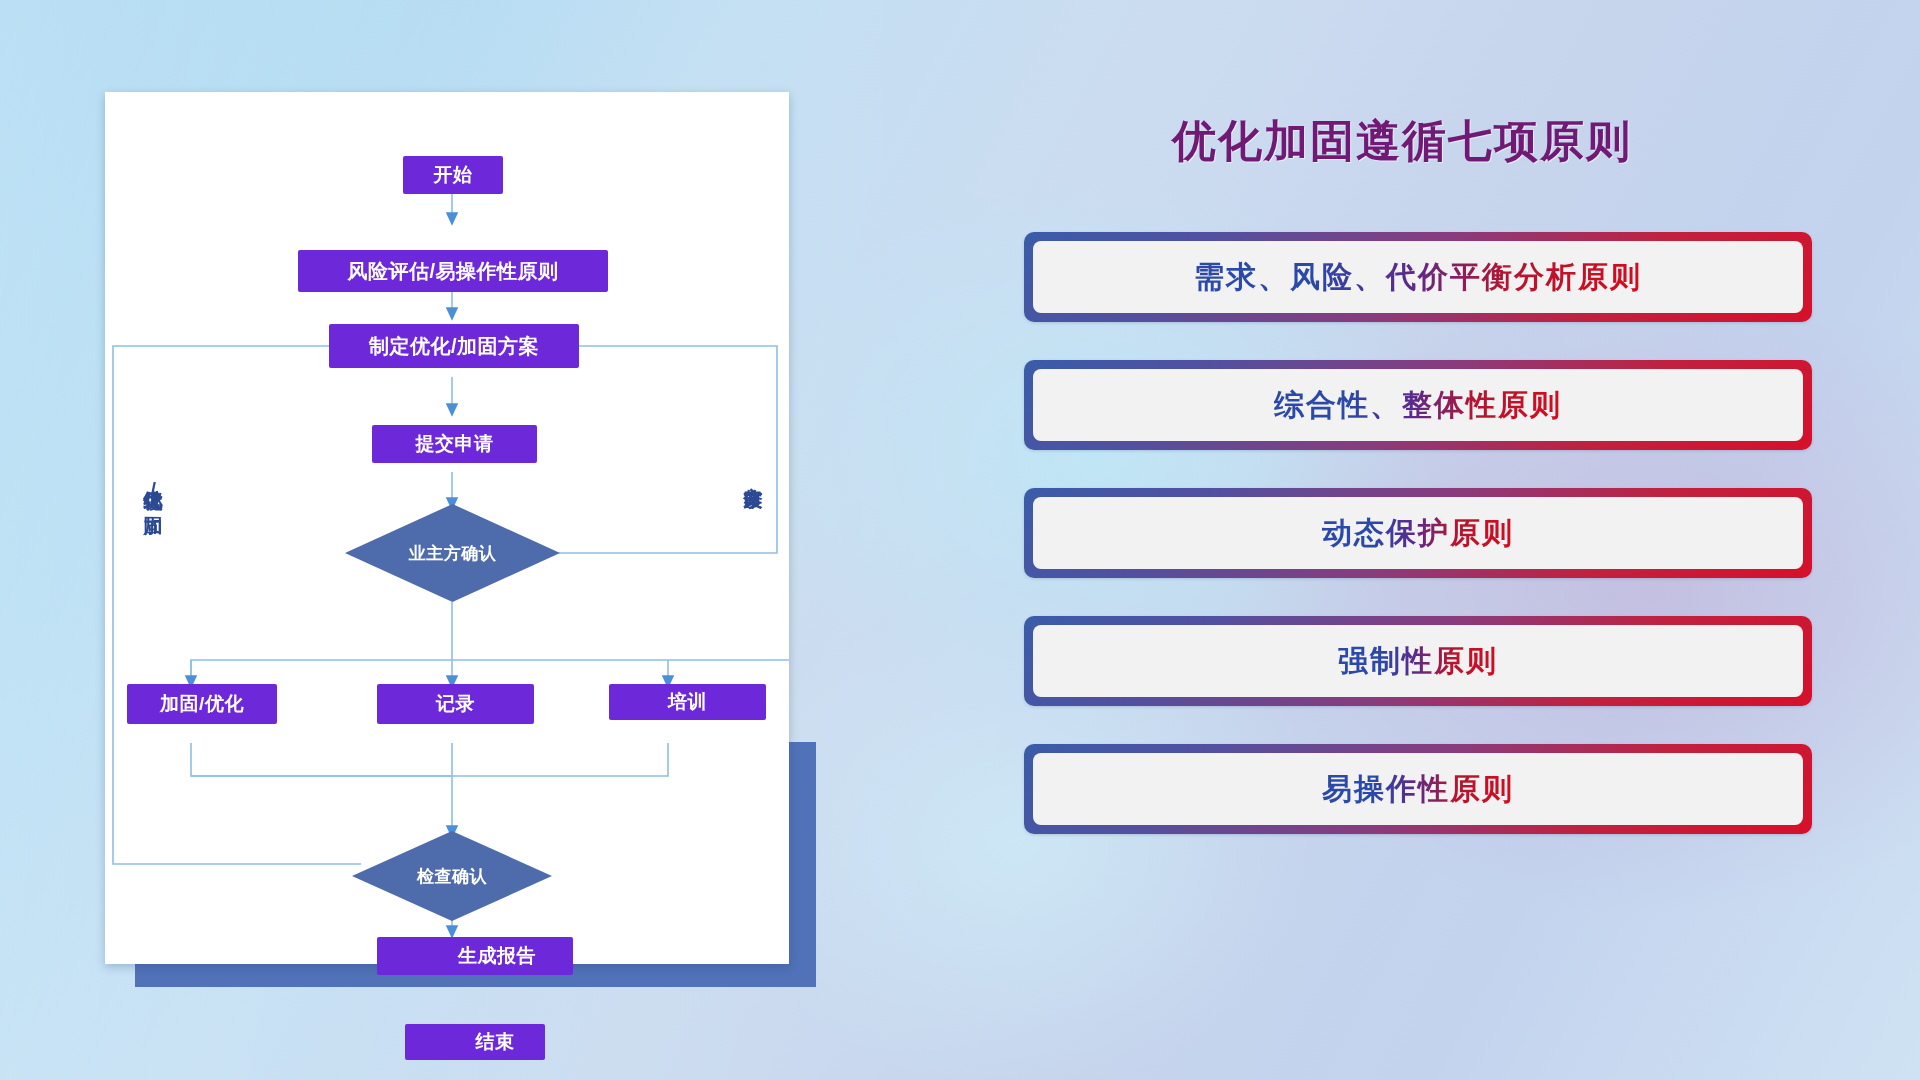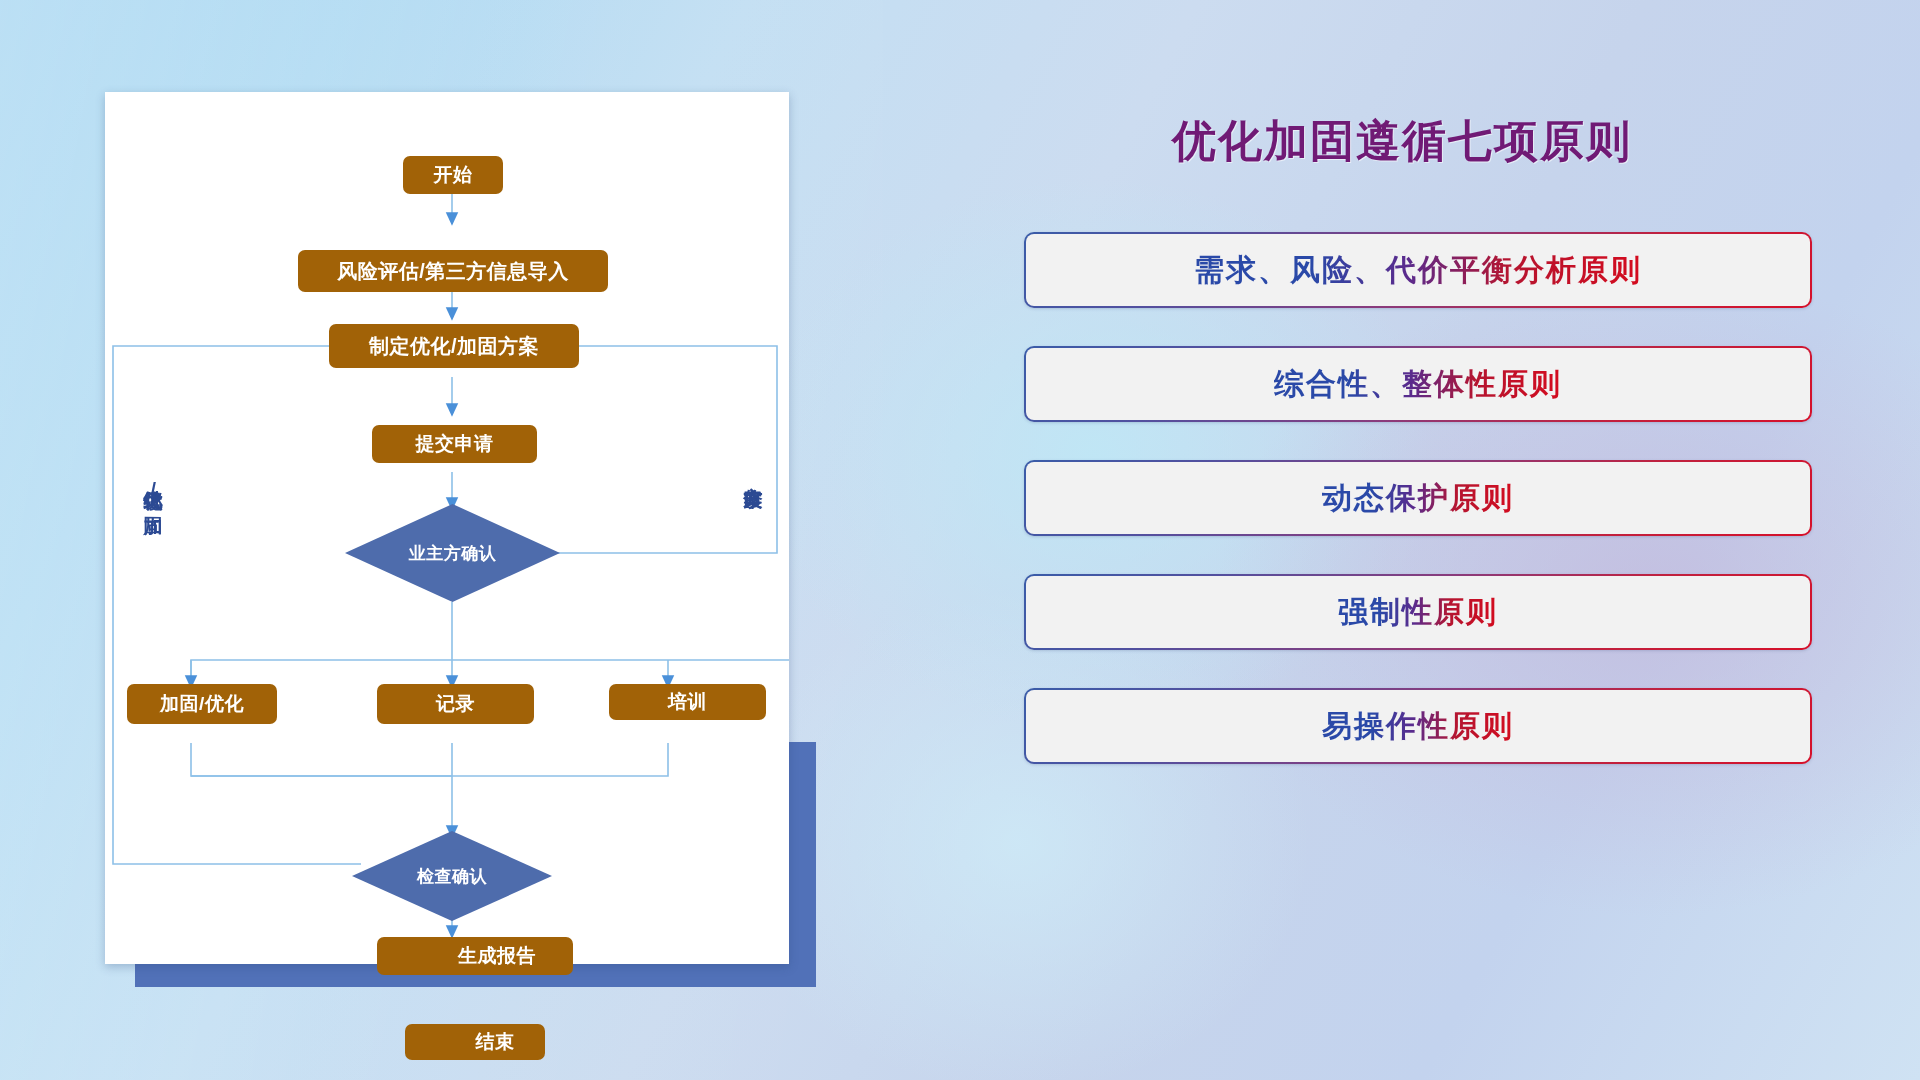--- a/index.html
+++ b/index.html
@@ -35,22 +35,22 @@
   }
   #flow-card{
     position:absolute;left:105px;top:92px;width:684px;height:872px;
     background:#ffffff;
     box-shadow:0 3px 9px rgba(40,70,120,.28);
   }
   #flow-svg{position:absolute;left:0;top:0;width:684px;height:872px;}
 
   .node{
     position:absolute;
-    background:#a16207;
-    border-radius:7px;
+    background:#6d28d9;
+    border-radius:2px;
     color:#ffffff;
     font-weight:bold;
     display:flex;align-items:center;justify-content:center;
     text-align:center;
     white-space:nowrap;
     letter-spacing:.5px;
   }
   .node.diamond{
     background:transparent;border-radius:0;
   }
@@ -81,21 +81,21 @@
     text-shadow:1px 1px 0 rgba(255,255,255,.55);
   }
   #principles{
     position:absolute;left:1024px;top:232px;width:788px;
   }
   .principle{
     position:relative;
     height:72px;
     margin-bottom:38px;
     border-radius:10px;
-    padding:2px;
+    padding:9px;
     background:linear-gradient(135deg,#3a5ca8 0%,#52509f 22%,#8a3b7c 50%,#c0213f 74%,#d6102a 100%);
     box-shadow:0 1px 3px rgba(60,80,130,.22);
   }
   .principle-inner{
     height:100%;width:100%;
     border-radius:8px;
     background:#f2f2f2;
     display:flex;align-items:center;justify-content:center;
   }
   .principle-text{
@@ -155,21 +155,21 @@
       <path d="M438,461 L672,461 L672,254 L436,254"></path>
       <line x1="470" y1="254" x2="430" y2="254" marker-end="url(#ah)"></line>
     </g>
   </svg>
 
   <div class="node" style="left:298px;top:64px;width:100px;height:38px;font-size:19px;">
     <span>开始</span>
   </div>
 
   <div class="node" style="left:193px;top:158px;width:310px;height:42px;font-size:20px;">
-    <span>风险评估/第三方信息导入</span>
+    <span>风险评估/易操作性原则</span>
   </div>
 
   <div class="node" style="left:224px;top:232px;width:250px;height:44px;font-size:20px;">
     <span>制定优化/加固方案</span>
   </div>
 
   <div class="node" style="left:267px;top:333px;width:165px;height:38px;font-size:19px;">
     <span>提交申请</span>
   </div>
 

